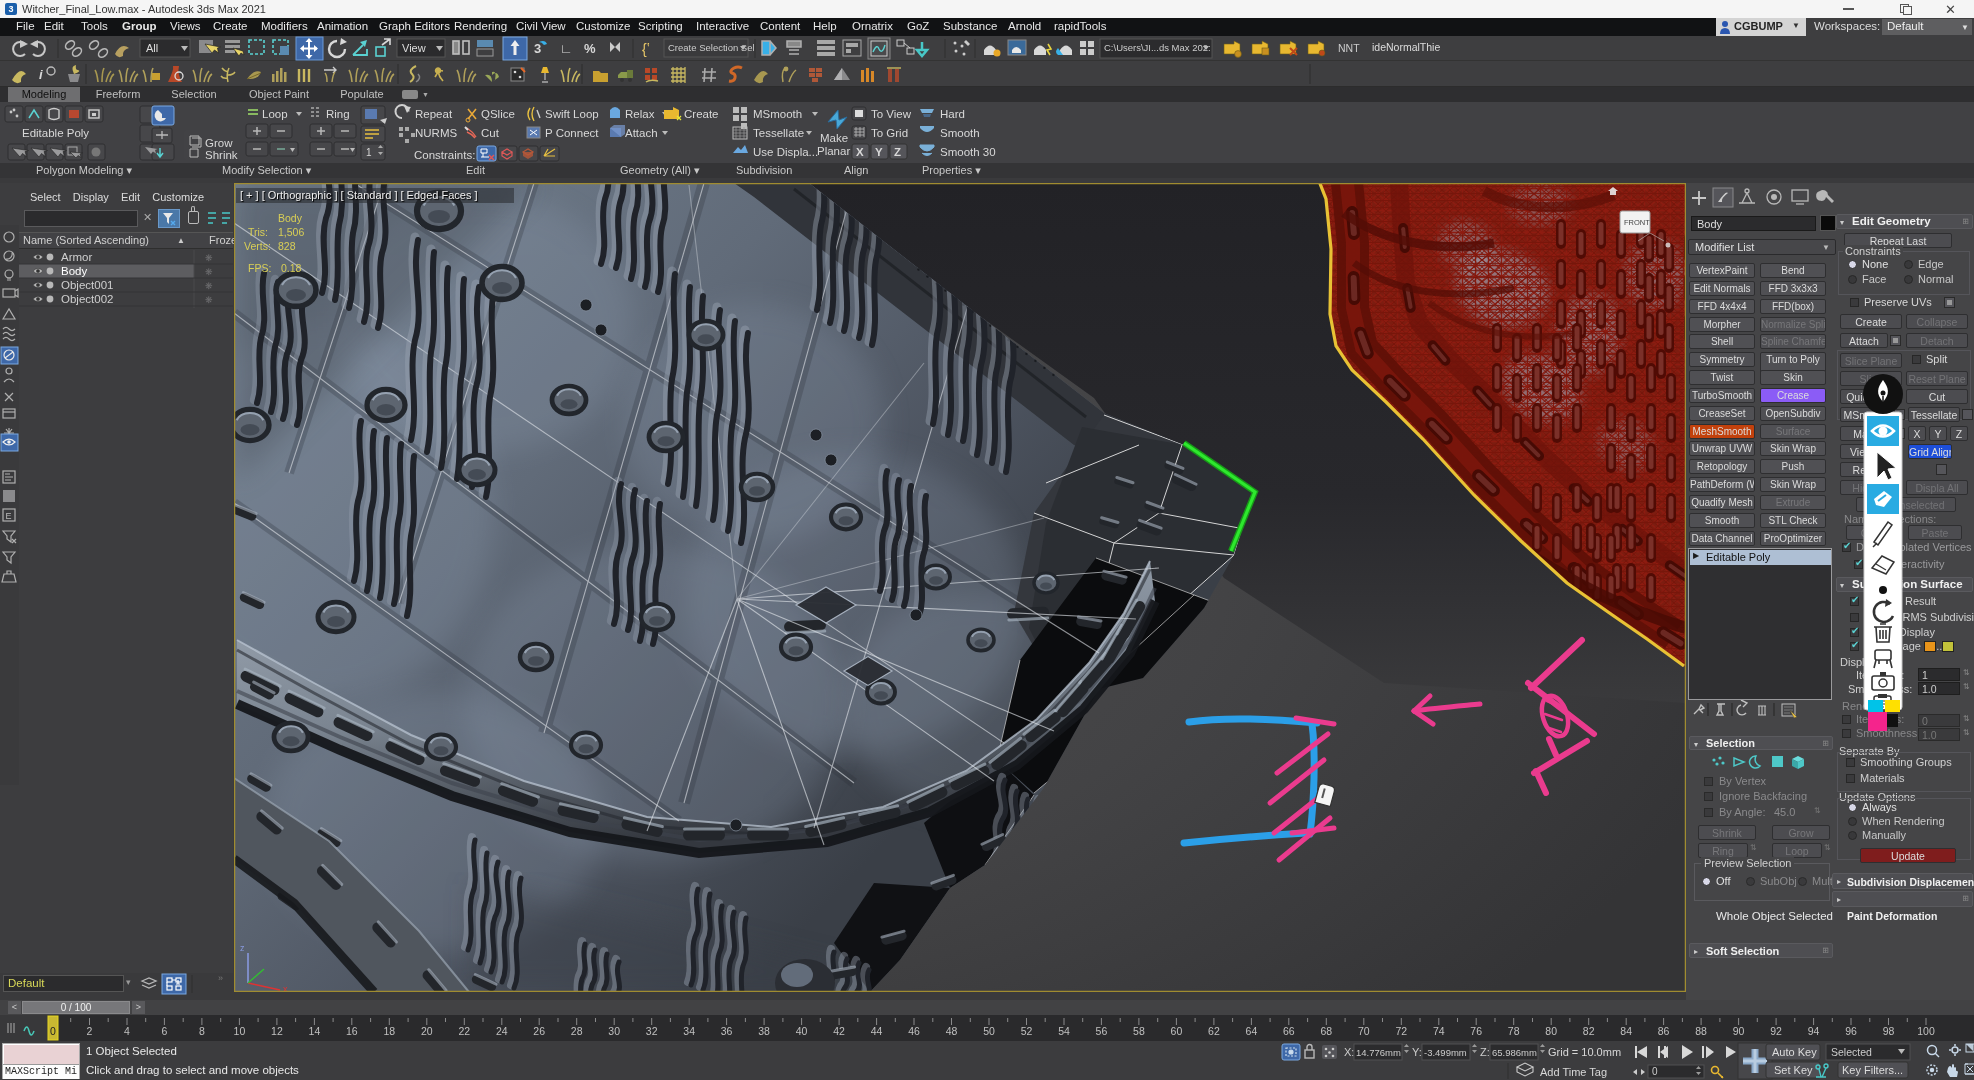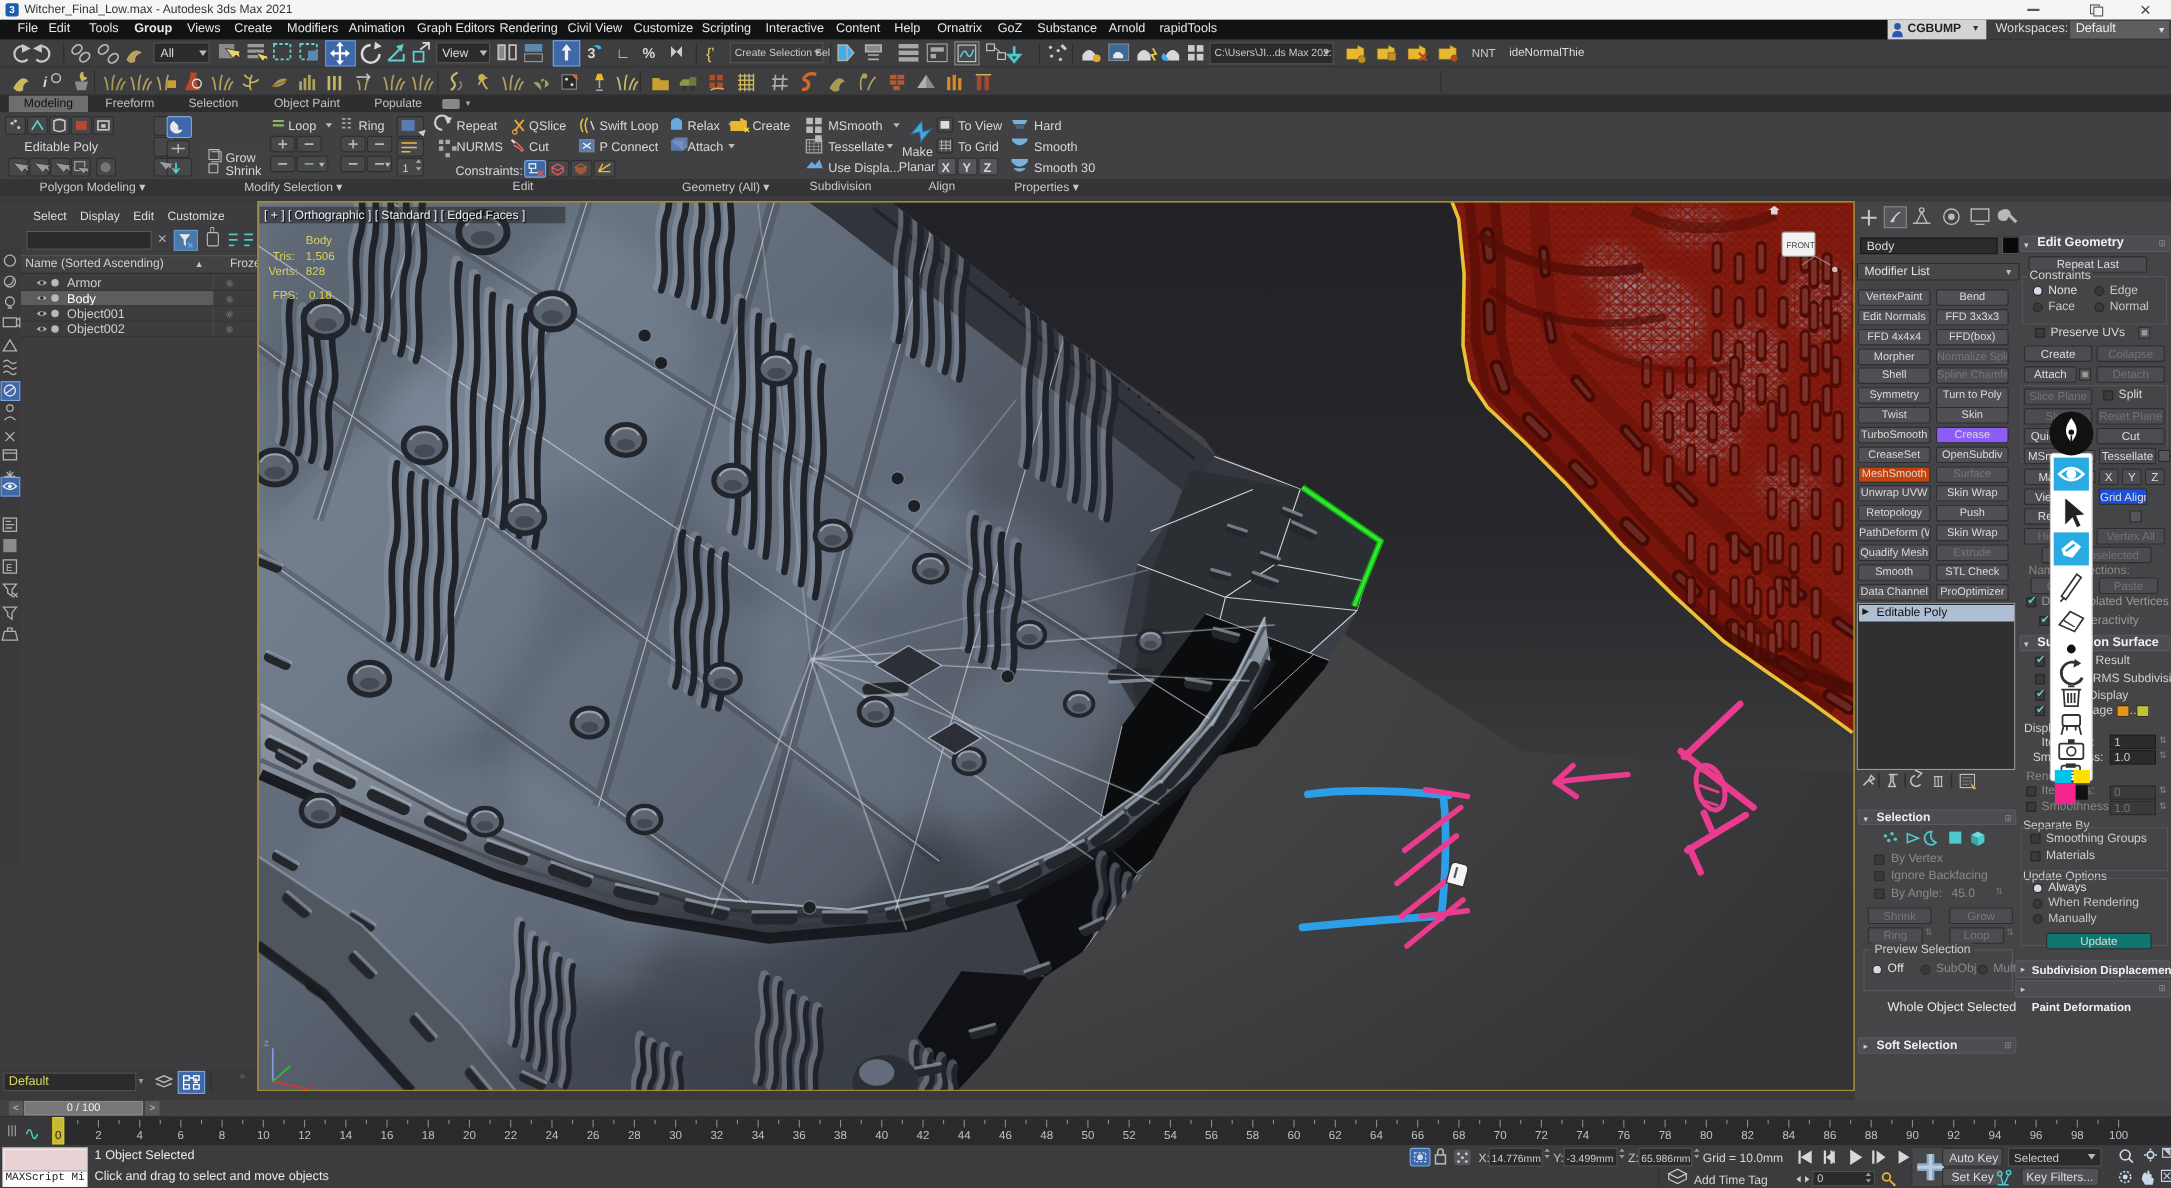--- a/index.html
+++ b/index.html
@@ -1836,21 +1836,21 @@
 <div class="abs" style="left:154px;top:243px;width:52px;height:15px;background:#4c4c50;border:1px solid #2e2e30;border-radius:2px;text-align:center;font-size:10.5px;line-height:14px;color:#dcdcdc;overflow:hidden;white-space:nowrap;">Make</div>
 <div class="abs" style="left:208px;top:245px;width:11px;height:11px;background:#55555a;border:1px solid #2a2a2a;"></div>
 <div class="abs" style="left:222px;top:243px;width:18px;height:15px;background:#4c4c50;border:1px solid #2e2e30;border-radius:2px;text-align:center;font-size:10.5px;line-height:14px;color:#dcdcdc;overflow:hidden;white-space:nowrap;">X</div>
 <div class="abs" style="left:243px;top:243px;width:18px;height:15px;background:#4c4c50;border:1px solid #2e2e30;border-radius:2px;text-align:center;font-size:10.5px;line-height:14px;color:#dcdcdc;overflow:hidden;white-space:nowrap;">Y</div>
 <div class="abs" style="left:264px;top:243px;width:18px;height:15px;background:#4c4c50;border:1px solid #2e2e30;border-radius:2px;text-align:center;font-size:10.5px;line-height:14px;color:#dcdcdc;overflow:hidden;white-space:nowrap;">Z</div>
 <div class="abs" style="left:154px;top:261px;width:52px;height:15px;background:#4c4c50;border:1px solid #2e2e30;border-radius:2px;text-align:center;font-size:10.5px;line-height:14px;color:#dcdcdc;overflow:hidden;white-space:nowrap;">View A</div>
 <div class="abs" style="left:222px;top:261px;width:44px;height:15px;background:#1d4ed8;border:1px solid #2e2e30;border-radius:2px;text-align:right;font-size:10.5px;line-height:14px;color:#dcdcdc;overflow:hidden;white-space:nowrap;">Grid Align</div>
 <div class="abs" style="left:154px;top:279px;width:52px;height:15px;background:#4c4c50;border:1px solid #2e2e30;border-radius:2px;text-align:center;font-size:10.5px;line-height:14px;color:#dcdcdc;overflow:hidden;white-space:nowrap;">Relax</div>
 <div class="abs" style="left:250px;top:281px;width:11px;height:11px;background:#55555a;border:1px solid #2a2a2a;"></div>
 <div class="abs" style="left:154px;top:297px;width:62px;height:15px;background:#4c4c50;border:1px solid #2e2e30;border-radius:2px;text-align:center;font-size:10.5px;line-height:14px;color:#737376;overflow:hidden;white-space:nowrap;">Hide Se</div>
-<div class="abs" style="left:220px;top:297px;width:62px;height:15px;background:#4c4c50;border:1px solid #2e2e30;border-radius:2px;text-align:center;font-size:10.5px;line-height:14px;color:#737376;overflow:hidden;white-space:nowrap;">Vertex All</div>
+<div class="abs" style="left:220px;top:297px;width:62px;height:15px;background:#4c4c50;border:1px solid #2e2e30;border-radius:2px;text-align:center;font-size:10.5px;line-height:14px;color:#737376;overflow:hidden;white-space:nowrap;">Displa All</div>
 <div class="abs" style="left:170px;top:314px;width:100px;height:15px;background:#4c4c50;border:1px solid #2e2e30;border-radius:2px;text-align:center;font-size:10.5px;line-height:14px;color:#737376;overflow:hidden;white-space:nowrap;">Hide Unselected</div>
 <span class="abs" style="left:158px;top:330px;font-size:11px;color:#88888a;">Named Selections:</span>
 <div class="abs" style="left:160px;top:342px;width:54px;height:15px;background:#4c4c50;border:1px solid #2e2e30;border-radius:2px;text-align:center;font-size:10.5px;line-height:14px;color:#737376;overflow:hidden;white-space:nowrap;">Copy</div>
 <div class="abs" style="left:222px;top:342px;width:54px;height:15px;background:#4c4c50;border:1px solid #2e2e30;border-radius:2px;text-align:center;font-size:10.5px;line-height:14px;color:#737376;overflow:hidden;white-space:nowrap;">Paste</div>
 <div class="abs" style="left:156px;top:360px;width:9px;height:9px;background:#3a3a3c;border:1px solid #272727;">
         <span class="abs" style="left:0px;top:-4px;color:#5ad2d2;font-size:10px;">✔</span>
       </div>
       <span class="abs" style="left:170px;top:358px;font-size:11px;color:#9a9a9c;white-space:nowrap;">Delete Isolated Vertices</span>
 <div class="abs" style="left:168px;top:377px;width:9px;height:9px;background:#3a3a3c;border:1px solid #272727;">
         <span class="abs" style="left:0px;top:-4px;color:#5ad2d2;font-size:10px;">✔</span>
@@ -1907,21 +1907,21 @@
 <div class="abs" style="left:160px;top:591px;width:9px;height:9px;background:#3a3a3c;border:1px solid #272727;"></div>
       <span class="abs" style="left:174px;top:589px;font-size:11px;color:#d0d0d0;white-space:nowrap;">Materials</span>
 <span class="abs" style="left:153px;top:608px;font-size:11px;color:#d0d0d0;">Update Options</span>
 <div class="abs" style="left:151px;top:615px;width:134px;height:62px;border:1px solid #55555a;"></div>
 <div class="abs" style="left:162px;top:620px;width:9px;height:9px;border-radius:50%;background:#d8d8e8;border:1px solid #272727;"></div>
       <span class="abs" style="left:176px;top:618px;font-size:11px;color:#e0e0e0;white-space:nowrap;">Always</span>
 <div class="abs" style="left:162px;top:634px;width:9px;height:9px;border-radius:50%;background:#38383a;border:1px solid #272727;"></div>
       <span class="abs" style="left:176px;top:632px;font-size:11px;color:#c8c8c8;white-space:nowrap;">When Rendering</span>
 <div class="abs" style="left:162px;top:648px;width:9px;height:9px;border-radius:50%;background:#38383a;border:1px solid #272727;"></div>
       <span class="abs" style="left:176px;top:646px;font-size:11px;color:#c8c8c8;white-space:nowrap;">Manually</span>
-<div class="abs" style="left:174px;top:665px;width:96px;height:15px;background:#0f766e;border:1px solid #2e2e30;border-radius:2px;text-align:center;font-size:10.5px;line-height:14px;color:#dcdcdc;">Update</div>
+<div class="abs" style="left:174px;top:665px;width:96px;height:15px;background:#7f1d1d;border:1px solid #2e2e30;border-radius:2px;text-align:center;font-size:10.5px;line-height:14px;color:#dcdcdc;">Update</div>
 <div class="abs" style="left:146px;top:690px;width:141px;height:16px;background:#4e4e52;border:1px solid #5a5a5e;border-radius:2px;z-index:3;">
         <span class="abs" style="left:4px;top:3px;font-size:8px;color:#ccc;">▸</span>
         <span class="abs" style="left:14px;top:2px;font-size:10.5px;font-weight:bold;color:#f0f0f0;white-space:nowrap;">Subdivision Displacemen</span>
       </div>
 <div class="abs" style="left:146px;top:708px;width:141px;height:16px;background:#4e4e52;border:1px solid #5a5a5e;border-radius:2px;z-index:3;">
         <span class="abs" style="left:4px;top:3px;font-size:8px;color:#ccc;">▸</span>
         <span class="abs" style="left:14px;top:18px;font-size:10.5px;font-weight:bold;color:#f0f0f0;white-space:nowrap;">Paint Deformation</span>
         <span class="abs" style="right:3px;top:2px;font-size:8px;color:#888;">⊞</span>
       </div>
 </div>

